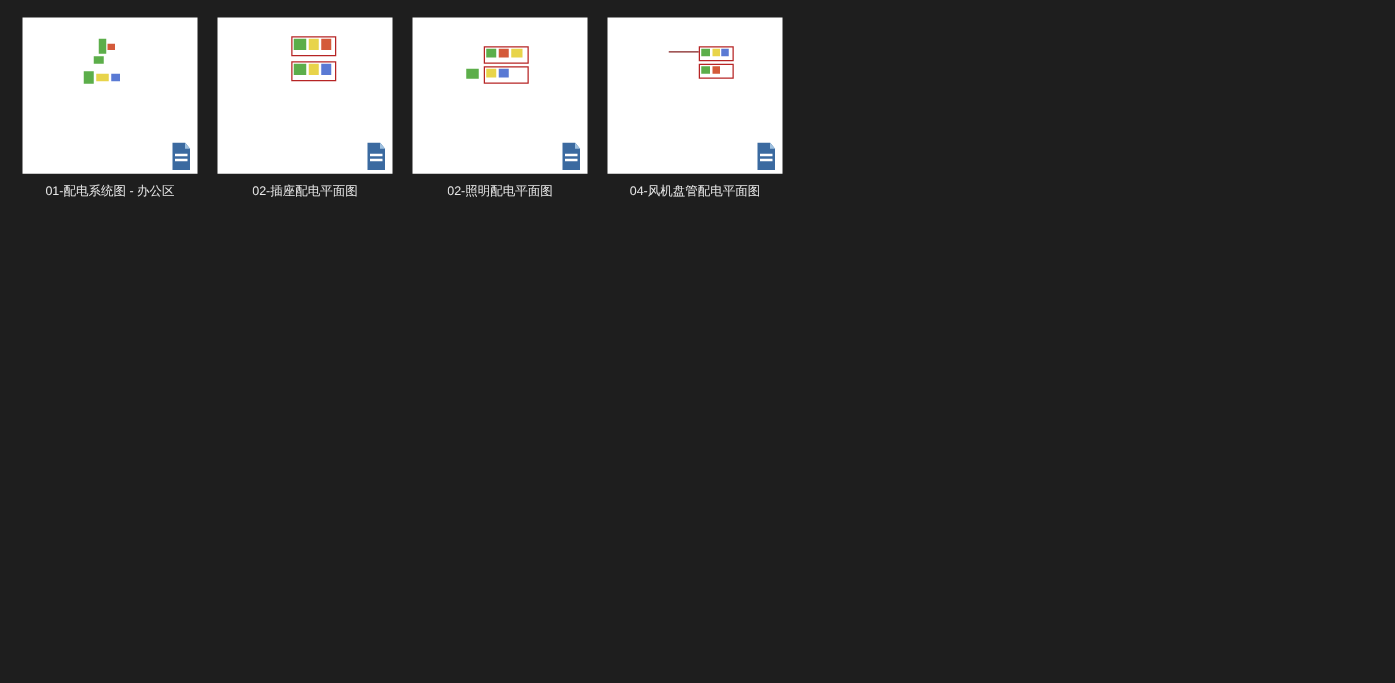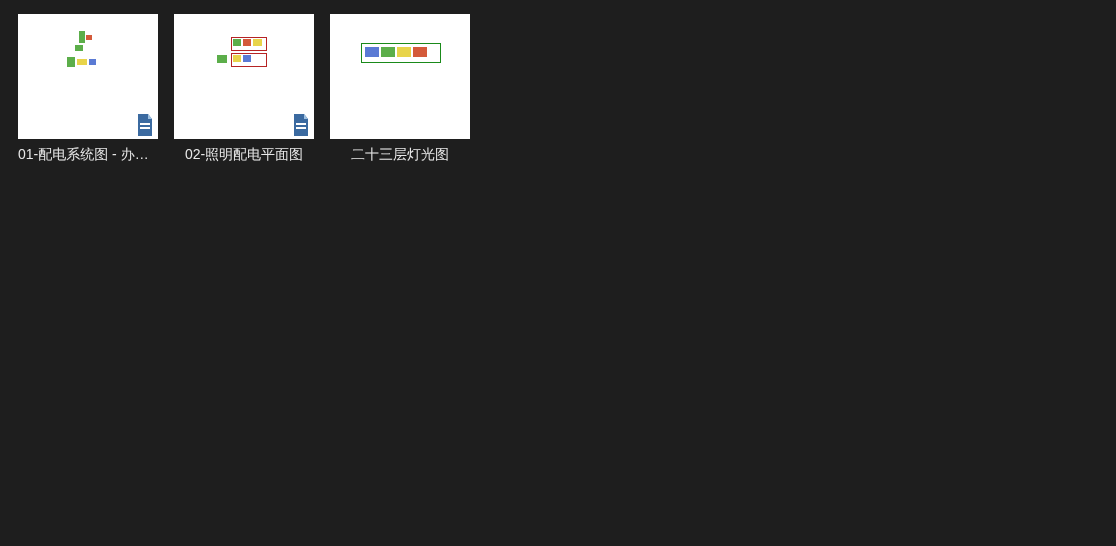--- a/index.html
+++ b/index.html
@@ -1,20 +1,20 @@
 <!DOCTYPE html>
 <html><head>
 <meta charset="utf-8">
 <style>
   html,body{margin:0;padding:0;width:1116px;height:546px;background:#1e1e1e;font-family:"Microsoft YaHei",Arial,sans-serif;overflow:hidden;}
   .gallery{display:flex;flex-wrap:wrap;gap:16px;padding:14px 18px;}
   .item{width:140px;display:flex;flex-direction:column;align-items:center;cursor:pointer;}
   .thumb{width:140px;height:125px;background:#fff;border:1px solid transparent;position:relative;box-sizing:border-box;}
   .item.selected .thumb{border:1px solid #7aa3c9;}
-  .label{color:#e8e8e8;font-size:14px;margin-top:7px;text-align:center;white-space:nowrap;overflow:hidden;text-overflow:ellipsis;max-width:140px;}
+  .label{color:#e8e8e8;font-size:10px;margin-top:7px;text-align:center;white-space:nowrap;overflow:hidden;text-overflow:ellipsis;max-width:140px;}
   .dwg-icon{position:absolute;right:2px;bottom:2px;width:20px;height:22px;}
   .dwg-icon svg{display:block;}
   
   .p{position:absolute;}
   .p.red{border:1px solid #b62424;}
   .p.grn{border:1px solid #1a8a1a;}
   .p.fill-g{background:#5cae4a;}
   .p.fill-y{background:#e8d44a;}
   .p.fill-r{background:#d45a3a;}
   .p.fill-b{background:#5a7ad4;}
@@ -38,20 +38,41 @@
             <path fill="#3b6aa0" d="M3 0h10l4 5v17H3z"></path>
             <path fill="#9fc1e0" d="M13 0v5h4z"></path>
             <rect x="5" y="9" width="10" height="2" fill="#fff"></rect>
             <rect x="5" y="13" width="10" height="2" fill="#fff"></rect>
           </svg>
       </span>
     </div>
     <div class="label">01-配电系统图 - 办公区</div>
   </div>
 
+  <div class="item">
+    <div class="thumb">
+      <div class="p red" style="left:58px;top:14px;width:34px;height:14px;"></div>
+      <div class="p fill-g" style="left:60px;top:16px;width:10px;height:9px;"></div>
+      <div class="p fill-y" style="left:72px;top:16px;width:8px;height:9px;"></div>
+      <div class="p fill-r" style="left:82px;top:16px;width:8px;height:9px;"></div>
+      <div class="p red" style="left:58px;top:34px;width:34px;height:14px;"></div>
+      <div class="p fill-g" style="left:60px;top:36px;width:10px;height:9px;"></div>
+      <div class="p fill-y" style="left:72px;top:36px;width:8px;height:9px;"></div>
+      <div class="p fill-b" style="left:82px;top:36px;width:8px;height:9px;"></div>
+      <span class="dwg-icon">
+        <svg viewBox="0 0 20 22">
+            <path fill="#3b6aa0" d="M3 0h10l4 5v17H3z"></path>
+            <path fill="#9fc1e0" d="M13 0v5h4z"></path>
+            <rect x="5" y="9" width="10" height="2" fill="#fff"></rect>
+            <rect x="5" y="13" width="10" height="2" fill="#fff"></rect>
+          </svg>
+      </span>
+    </div>
+    <div class="label">02-插座配电平面图</div>
+  </div>
 
   <div class="item">
     <div class="thumb">
       <div class="p red" style="left:56px;top:22px;width:34px;height:12px;"></div>
       <div class="p fill-g" style="left:58px;top:24px;width:8px;height:7px;"></div>
       <div class="p fill-r" style="left:68px;top:24px;width:8px;height:7px;"></div>
       <div class="p fill-y" style="left:78px;top:24px;width:9px;height:7px;"></div>
       <div class="p red" style="left:56px;top:38px;width:34px;height:12px;"></div>
       <div class="p fill-g" style="left:42px;top:40px;width:10px;height:8px;"></div>
       <div class="p fill-y" style="left:58px;top:40px;width:8px;height:7px;"></div>
@@ -61,27 +82,38 @@
             <path fill="#3b6aa0" d="M3 0h10l4 5v17H3z"></path>
             <path fill="#9fc1e0" d="M13 0v5h4z"></path>
             <rect x="5" y="9" width="10" height="2" fill="#fff"></rect>
             <rect x="5" y="13" width="10" height="2" fill="#fff"></rect>
           </svg>
       </span>
     </div>
     <div class="label">02-照明配电平面图</div>
   </div>
 
+  <div class="item">
+    <div class="thumb">
+      <div class="p line" style="left:48px;top:26px;width:24px;"></div>
+      <div class="p red" style="left:72px;top:22px;width:26px;height:10px;"></div>
+      <div class="p fill-g" style="left:74px;top:24px;width:7px;height:6px;"></div>
+      <div class="p fill-y" style="left:83px;top:24px;width:6px;height:6px;"></div>
+      <div class="p fill-b" style="left:90px;top:24px;width:6px;height:6px;"></div>
+      <div class="p red" style="left:72px;top:36px;width:26px;height:10px;"></div>
+      <div class="p fill-g" style="left:74px;top:38px;width:7px;height:6px;"></div>
+      <div class="p fill-r" style="left:83px;top:38px;width:6px;height:6px;"></div>
+      <span class="dwg-icon">
+        <svg viewBox="0 0 20 22">
+            <path fill="#3b6aa0" d="M3 0h10l4 5v17H3z"></path>
+            <path fill="#9fc1e0" d="M13 0v5h4z"></path>
+            <rect x="5" y="9" width="10" height="2" fill="#fff"></rect>
+            <rect x="5" y="13" width="10" height="2" fill="#fff"></rect>
+          </svg>
+      </span>
+    </div>
+    <div class="label">04-风机盘管配电平面图</div>
+  </div>
 
 
 
-  <div class="item">
-    <div class="thumb">
-      <div class="p grn" style="left:30px;top:28px;width:78px;height:18px;"></div>
-      <div class="p fill-b" style="left:34px;top:32px;width:14px;height:10px;"></div>
-      <div class="p fill-g" style="left:50px;top:32px;width:14px;height:10px;"></div>
-      <div class="p fill-y" style="left:66px;top:32px;width:14px;height:10px;"></div>
-      <div class="p fill-r" style="left:82px;top:32px;width:14px;height:10px;"></div>
-    </div>
-    <div class="label">二十三层灯光图</div>
-  </div>
 
 </div>
 
 </body></html>

